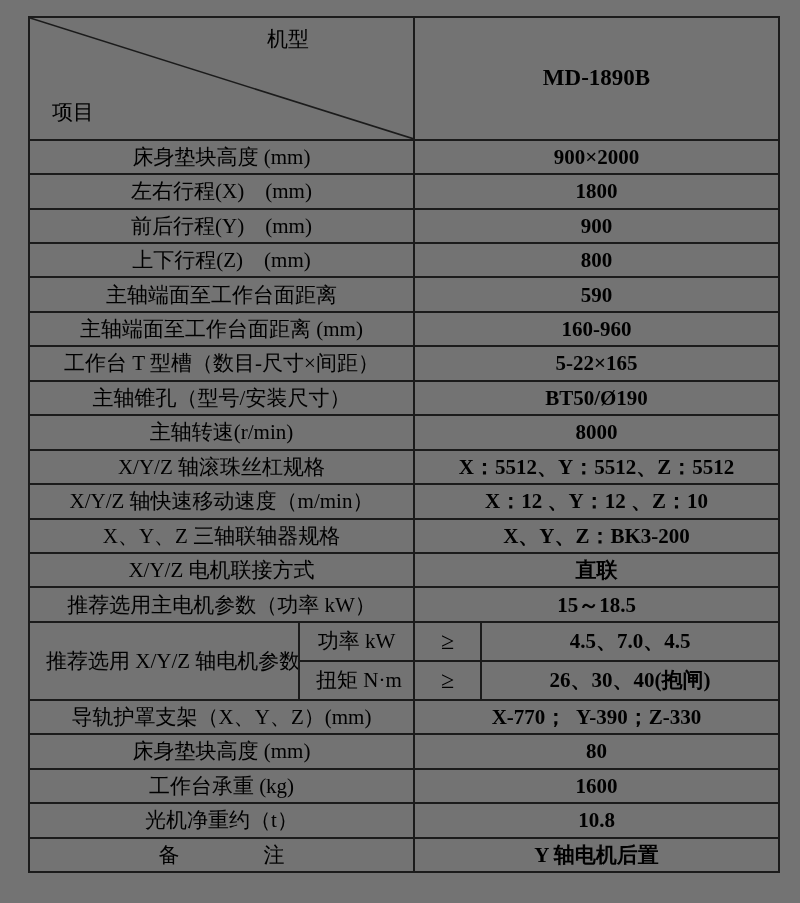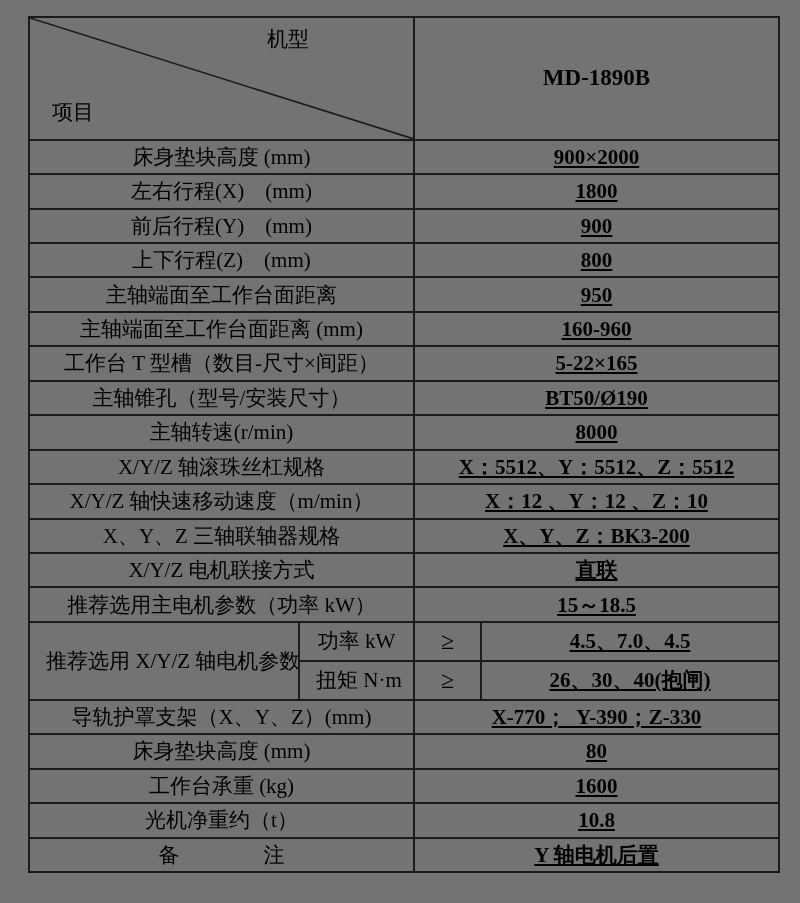--- a/index.html
+++ b/index.html
@@ -30,21 +30,21 @@
     line-height: 1.15;
     white-space: pre;
     overflow: hidden;
   }
   tr.header-row { height: 69px; }
   td.model-cell {
     font-weight: bold;
     font-size: 23px;
   }
   td.label-cell { font-weight: normal; }
-  td.value-cell { font-weight: bold; text-decoration: underline; }
+  td.value-cell { font-weight: bold; }
   td.sub-label-cell { font-weight: normal; }
   td.op-cell {
     font-weight: normal;
     font-size: 24px;
   }
   td.diag-cell {
     position: relative;
     padding: 0;
   }
   .diag-svg {
@@ -101,21 +101,21 @@
     <tr>
       <td class="label-cell" colspan="2">前后行程(Y)　(mm)</td>
       <td class="value-cell" colspan="2">900</td>
     </tr>
     <tr>
       <td class="label-cell" colspan="2">上下行程(Z)　(mm)</td>
       <td class="value-cell" colspan="2">800</td>
     </tr>
     <tr>
       <td class="label-cell" colspan="2">主轴端面至工作台面距离</td>
-      <td class="value-cell" colspan="2">950</td>
+      <td class="value-cell" colspan="2">590</td>
     </tr>
     <tr>
       <td class="label-cell" colspan="2">主轴端面至工作台面距离 (mm)</td>
       <td class="value-cell" colspan="2">160-960</td>
     </tr>
     <tr>
       <td class="label-cell" colspan="2">工作台 T 型槽（数目-尺寸×间距）</td>
       <td class="value-cell" colspan="2">5-22×165</td>
     </tr>
     <tr>

